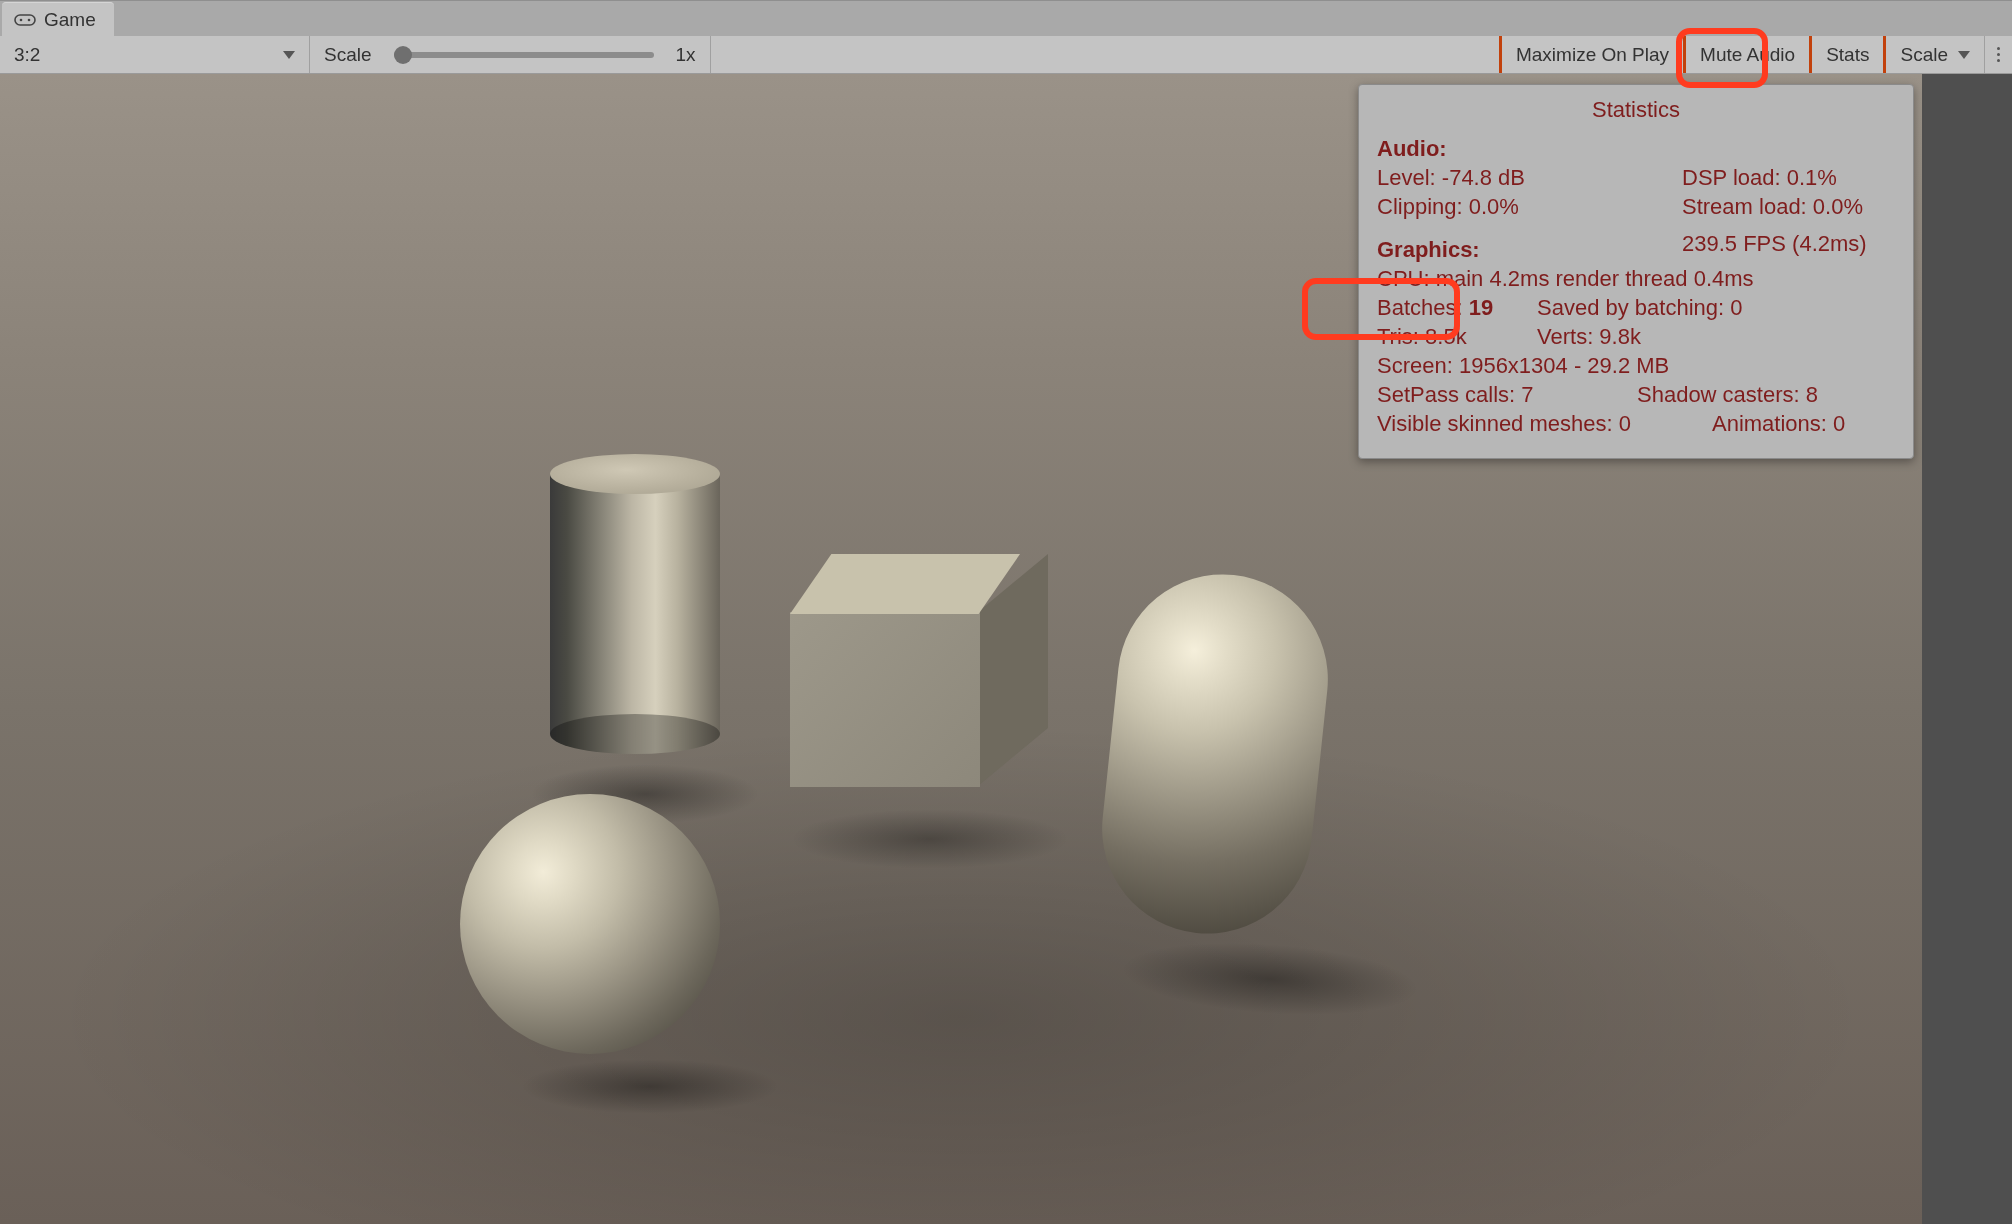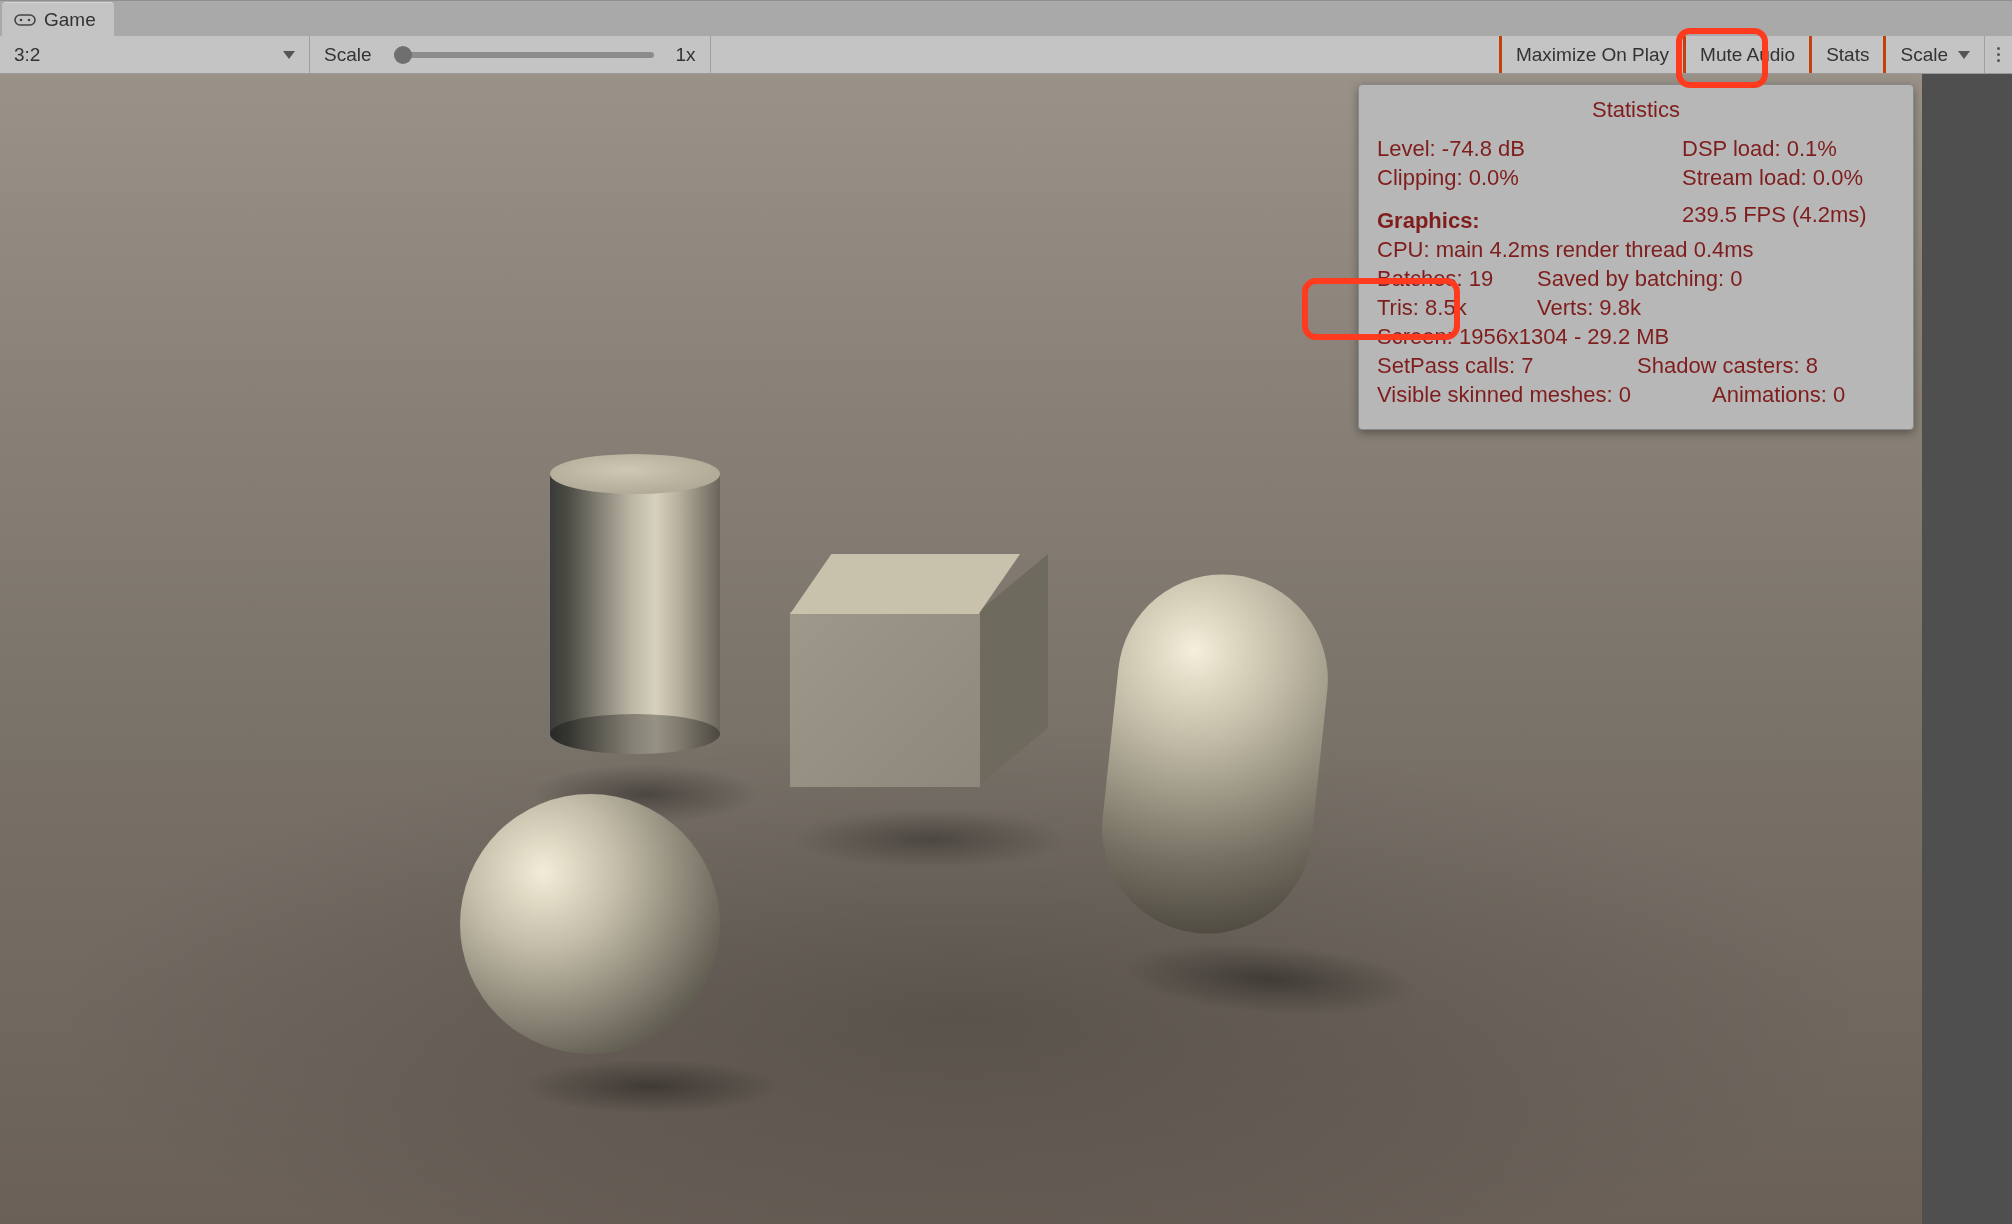--- a/index.html
+++ b/index.html
@@ -231,21 +231,21 @@
   line-height: 1.32;
 }
 .stats-title {
   text-align: center;
   font-size: 22px;
   margin-bottom: 10px;
 }
 .stats-section { font-weight: bold; margin-top: 6px; }
 .stats-row { display:flex; }
 .stats-row > div:first-child { flex: 0 0 305px; }
-.stats-panel b { font-weight: normal; }
+.stats-panel b { font-weight: bold; }
 
 </style>
 </head>
 <body>
 
 <div class="tab-bar">
   <div class="tab">
     <span class="icon">
       <svg width="22" height="16" viewBox="0 0 22 16">
           <rect x="1" y="3" width="20" height="10" rx="5" fill="none" stroke="#444" stroke-width="1.6"></rect>
@@ -311,20 +311,21 @@
   </div>
 
   <div class="sphere"></div>
   <div class="capsule"></div>
 </div>
 <div class="right-gutter"></div>
 
 <div class="stats-panel">
   <div class="stats-title">Statistics</div>
 
+  <div class="stats-section">Audio:</div>
   <div class="stats-row">
     <div>Level: -74.8 dB</div>
     <div>DSP load: 0.1%</div>
   </div>
   <div class="stats-row">
     <div>Clipping: 0.0%</div>
     <div>Stream load: 0.0%</div>
   </div>
 
   <div class="stats-row" style="margin-top:8px">

